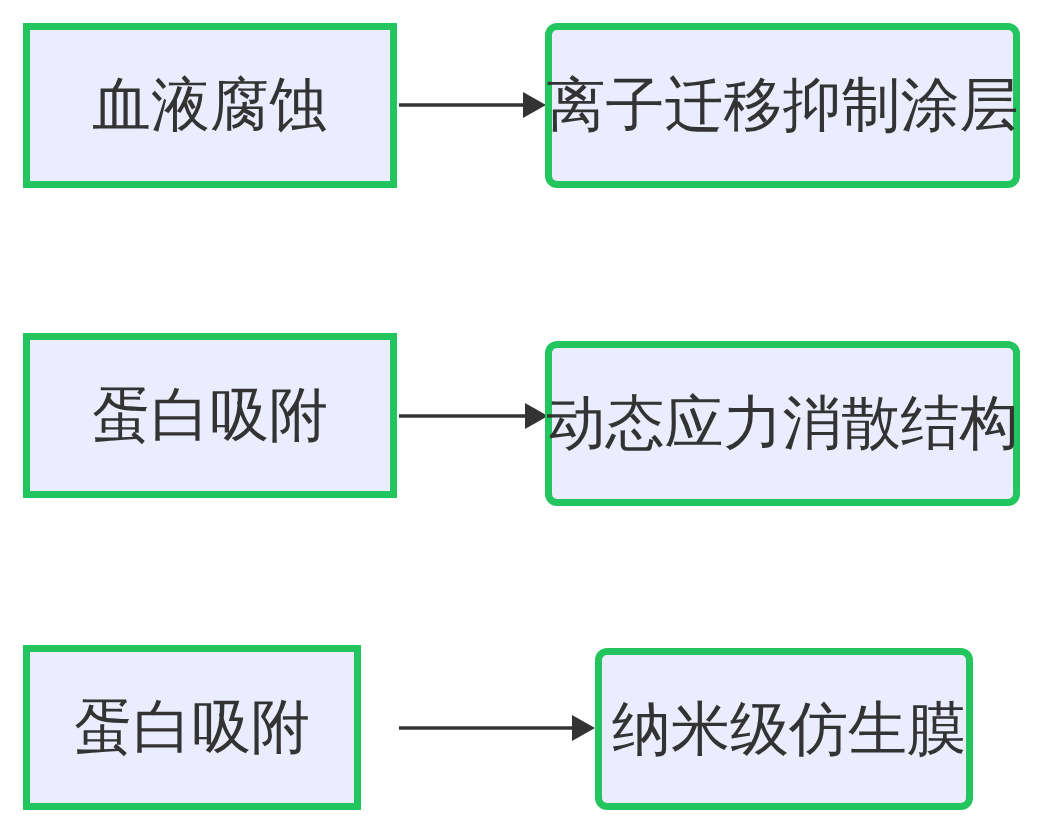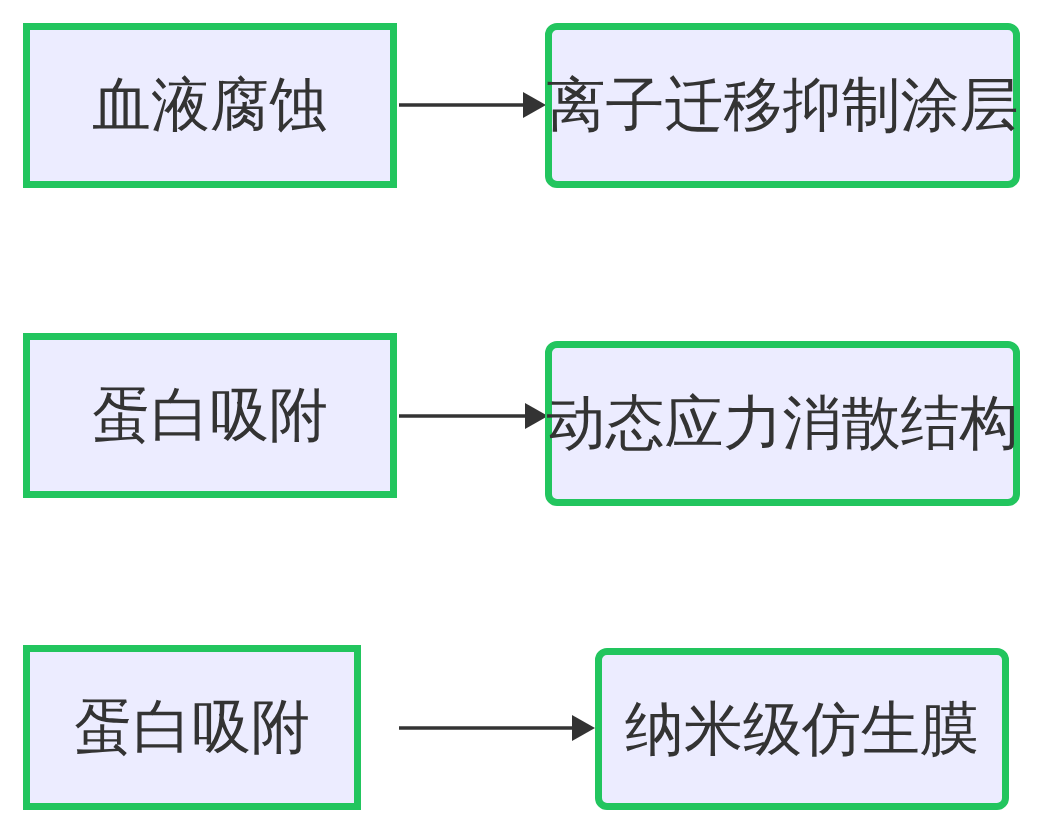--- a/index.html
+++ b/index.html
@@ -31,21 +31,21 @@
   .node.rect    { border-radius: 0; }
   .node.rounded { border-radius: 12px; }
 
   #node-blood      { left: 23px;  top: 23px;  width: 374px; height: 165px; }
   #node-tissue     { left: 23px;  top: 333px; width: 374px; height: 165px; }
   #node-protein    { left: 23px;  top: 645px; width: 338px; height: 165px; }
 
   
   #node-coating    { left: 545px; top: 23px;  width: 475px; height: 165px; }
   #node-structure  { left: 545px; top: 341px; width: 475px; height: 165px; }
-  #node-membrane   { left: 595px; top: 648px; width: 414px; height: 162px; }
+  #node-membrane   { left: 595px; top: 648px; width: 378px; height: 162px; justify-content: flex-end; }
 
   .edges {
     position: absolute;
     left: 0; top: 0;
     width: 1044px;
     height: 834px;
     pointer-events: none;
   }
 </style>
 </head>

